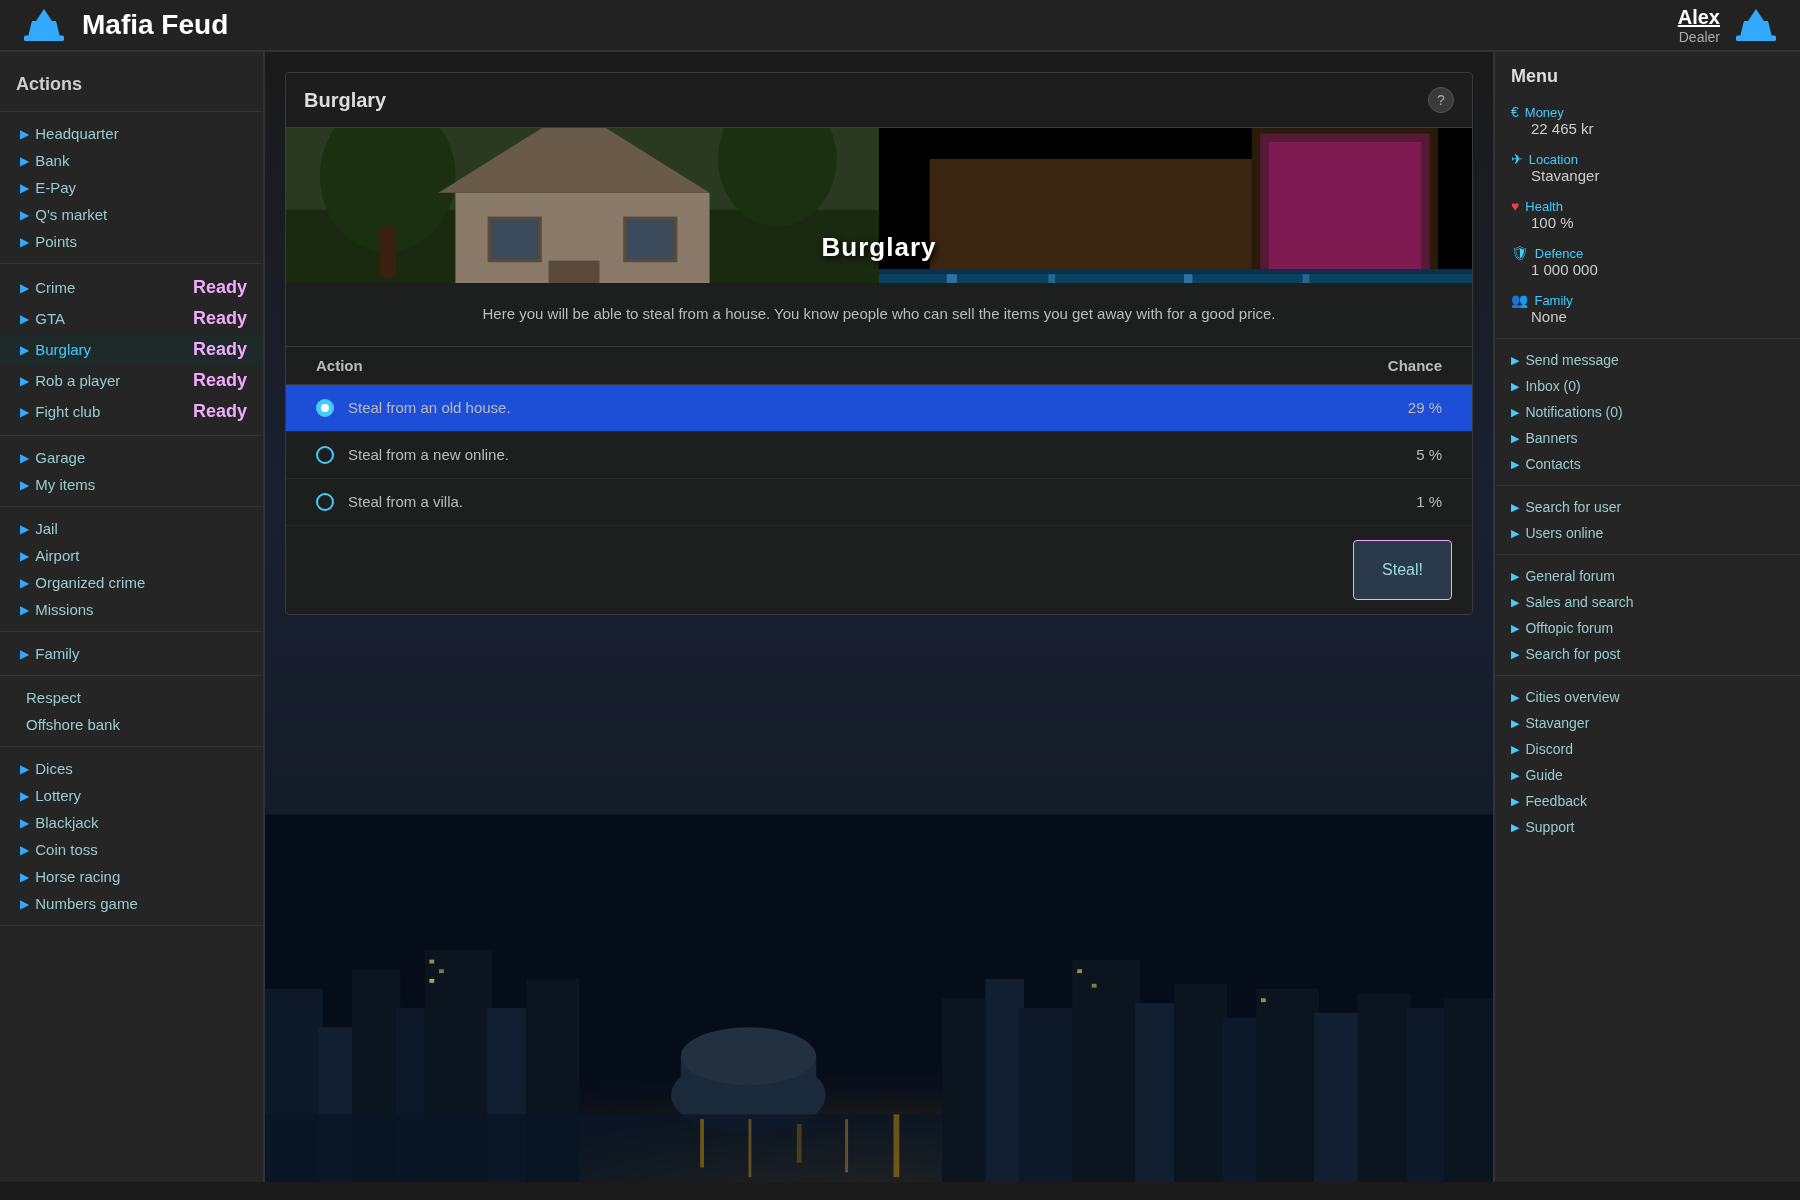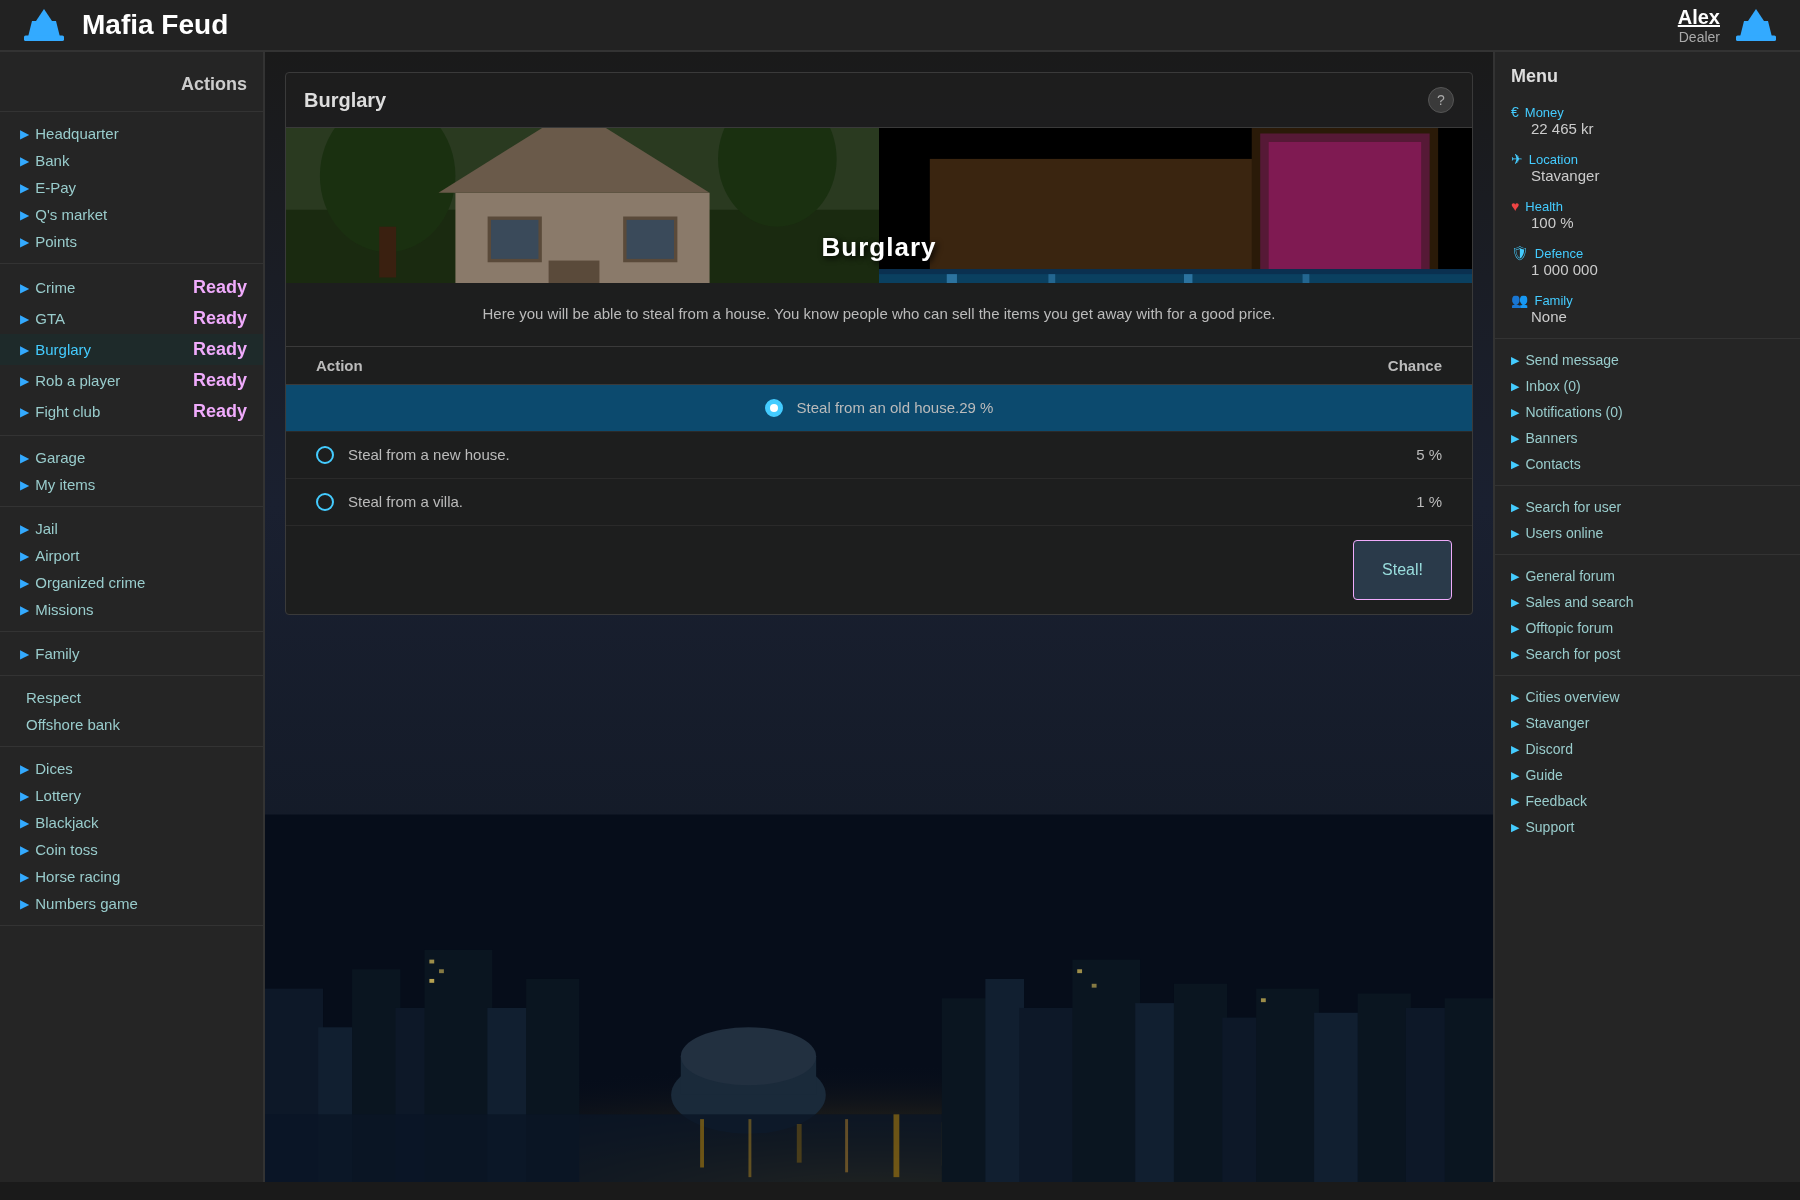--- a/index.html
+++ b/index.html
@@ -66,21 +66,20 @@
       width: 265px;
       background: #252525;
       border-right: 2px solid #333;
       padding: 10px 0;
       flex-shrink: 0;
       overflow-y: auto;
     }
     .sidebar-section {
       border-bottom: 1px solid #333;
       padding: 8px 0;
-      text-align: right;
     }
     .sidebar-section-title {
       color: #ccc;
       font-size: 18px;
       font-weight: bold;
       padding: 4px 16px 8px 16px;
     }
     .sidebar-item {
       display: flex;
       align-items: center;
@@ -204,21 +203,21 @@
       border-bottom: 1px solid #3a3a3a;
     }
     .action-row {
       display: flex;
       align-items: center;
       justify-content: space-between;
       padding: 14px 30px;
       border-bottom: 1px solid #2a2a2a;
       cursor: pointer;
     }
-    .action-row.selected { background: #0c4a6e; justify-content: center; }
+    .action-row.selected { background: #1d4ed8; }
     .action-row-left {
       display: flex;
       align-items: center;
       gap: 14px;
     }
     .radio-btn {
       width: 18px;
       height: 18px;
       border-radius: 50%;
       border: 2px solid #4cf;
@@ -631,21 +630,21 @@
             <div class="radio-dot"></div>
           </div>
           <span class="action-label">Steal from an old house.</span>
         </div>
         <span class="action-chance">29 %</span>
       </div>
 
       <div class="action-row">
         <div class="action-row-left">
           <div class="radio-btn"></div>
-          <span class="action-label">Steal from a new house.</span>
+          <span class="action-label">Steal from a new online.</span>
         </div>
         <span class="action-chance">5 %</span>
       </div>
 
       <div class="action-row">
         <div class="action-row-left">
           <div class="radio-btn"></div>
           <span class="action-label">Steal from a villa.</span>
         </div>
         <span class="action-chance">1 %</span>

